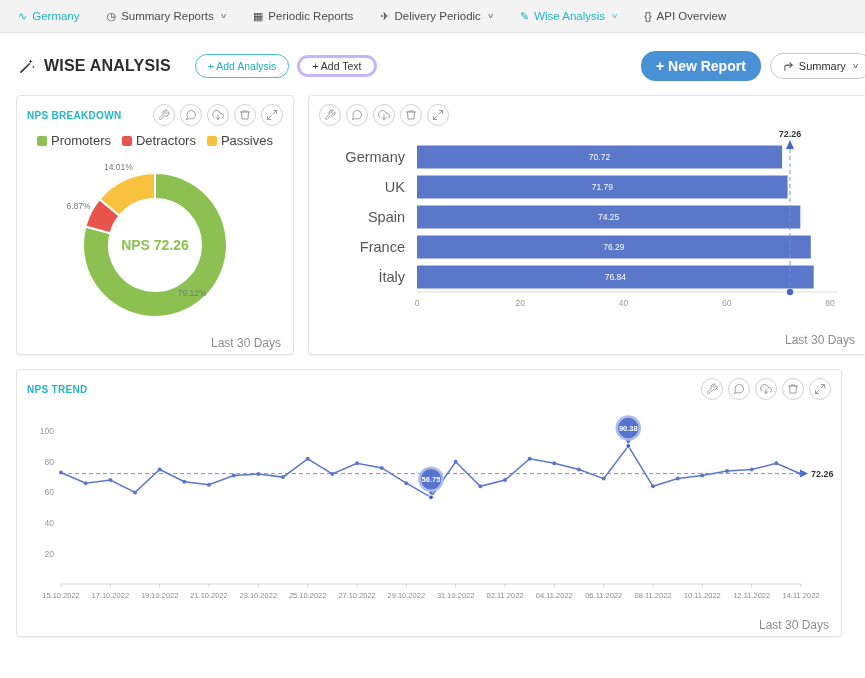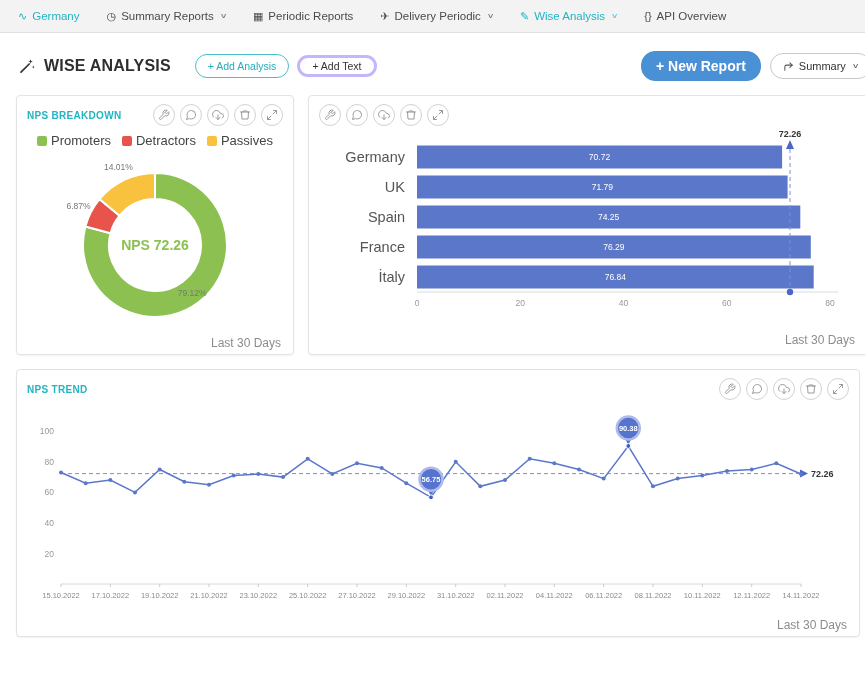--- a/index.html
+++ b/index.html
@@ -24,21 +24,21 @@
   .new-report{background:#4a90d5;border:1px solid #4a90d5;color:#fff;padding:6px 14px;font-weight:bold;font-size:14px}
   .select{width:170px;height:28px;border:1px solid #ccc;border-radius:3px;background:#fff;display:flex;align-items:center;justify-content:space-between;padding:0 9px;font-size:11px;cursor:pointer}
   .actions{border:1px solid #c9c9c9;padding:6px 12px;display:flex;align-items:center;gap:5px;color:#333;font-size:11px}
 
   
   main{padding-left:16px}
   .row1{display:flex;gap:14px;margin-bottom:14px}
   .card{background:#fff;border:1px solid #e3e3e3;border-radius:4px;box-shadow:0 1px 2px rgba(0,0,0,.05);display:flex;flex-direction:column;overflow:hidden}
   .card1{width:278px;height:260px}
   .card2{flex:1;height:260px;margin-right:-3px}
-  .card3{height:268px;margin-right:5px}
+  .card3{height:268px;margin-right:23px}
   .card-head{display:flex;justify-content:space-between;align-items:center;padding:8px 10px 2px}
   .card-title{font-size:10px;color:#23b5c3;font-weight:bold;letter-spacing:.3px;text-transform:uppercase}
   .card-tools{display:flex;gap:5px}
   .tool-btn{width:22px;height:22px;border-radius:50%;border:1px solid #d2d2d2;background:#fff;display:flex;align-items:center;justify-content:center;cursor:pointer;padding:0}
   .card-foot{font-size:12px;color:#8c8c8c;text-align:right;padding:0 12px 7px;margin-top:auto}
 
   .legend{display:flex;justify-content:center;gap:11px;font-size:13px;color:#444;padding:5px 0 0}
   .lg-item{display:flex;align-items:center;cursor:pointer}
   .lg-sw{width:10px;height:10px;border-radius:2px;display:inline-block;margin-right:4px}
 

